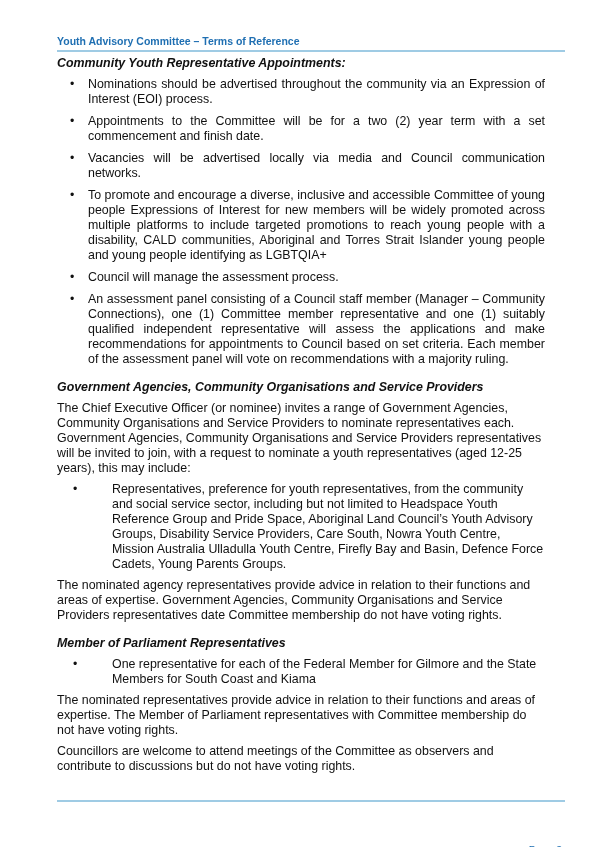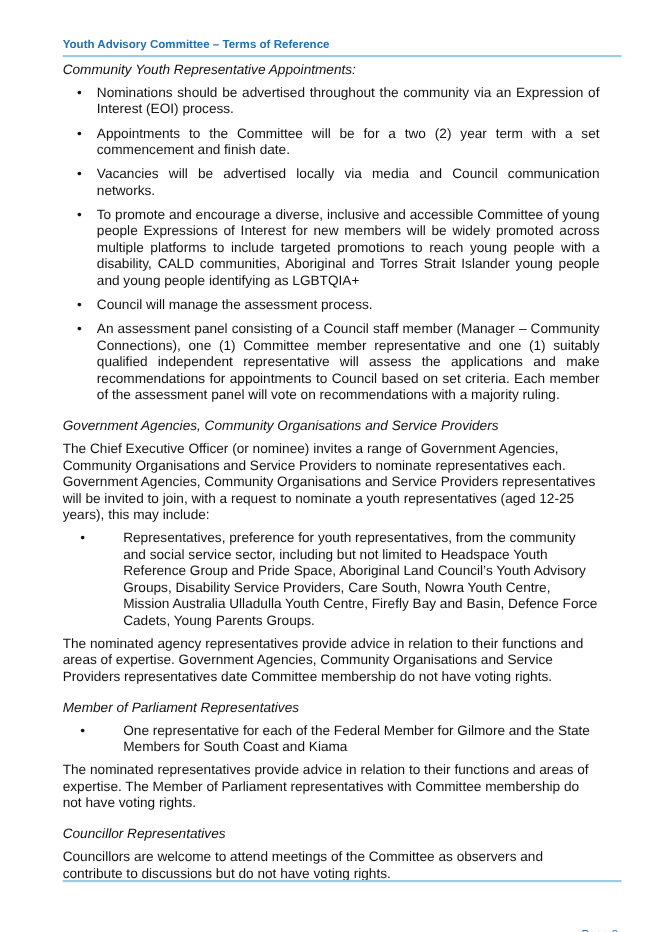--- a/index.html
+++ b/index.html
@@ -1,21 +1,21 @@
 <!DOCTYPE html>
 <html><head>
 <meta charset="utf-8">
 <style>
   html, body { margin: 0; padding: 0; background: #ffffff; }
   body { width: 600px; height: 847px; position: relative; overflow: hidden;
          font-family: "Liberation Sans", sans-serif; color: #111; }
   .header-title { position: absolute; left: 57px; top: 35px; font-size: 10.5px; font-weight: bold; color: #1f6fb2; }
   .header-rule { position: absolute; left: 57px; top: 50px; width: 508px; height: 2px; background: #9fcbe4; }
   .content { position: absolute; left: 57px; top: 56px; width: 488px; font-size: 12.4px; line-height: 15px; }
-  h3 { margin: 0; font-size: 12.4px; font-style: italic; font-weight: normal; }
+  h3 { margin: 0; font-size: 12.4px; font-style: italic; font-weight: bold; }
   .sec-head { margin-top: 13px; margin-bottom: 6px; }
   .first-head { margin-top: 0; margin-bottom: 6px; }
   ul { list-style: none; margin: 0; padding: 0; }
   .bullet { position: relative; padding-left: 31px; margin-bottom: 7px; text-align: justify; }
   .bullet .dot { position: absolute; left: 13px; top: 0; }
   .bullet.wide { padding-left: 55px; text-align: left; margin-bottom: 6px; }
   .bullet.wide .dot { left: 16px; }
   p { margin: 0 0 6px 0; }
   .footer-rule { position: absolute; left: 57px; top: 800px; width: 508px; height: 2px; background: #9fcbe4; }
   .page-num { position: absolute; right: 38px; top: 844px; font-size: 10.5px; color: #1f6fb2; }
@@ -43,18 +43,17 @@
     <li class="bullet wide"><span class="dot">•</span><span>Representatives, preference for youth representatives, from the community and social service sector, including but not limited to Headspace Youth Reference Group and Pride Space, Aboriginal Land Council’s Youth Advisory Groups, Disability Service Providers, Care South, Nowra Youth Centre, Mission Australia Ulladulla Youth Centre, Firefly Bay and Basin, Defence Force Cadets, Young Parents Groups.</span></li>
   </ul>
   <p>The nominated agency representatives provide advice in relation to their functions and areas of expertise. Government Agencies, Community Organisations and Service Providers representatives date Committee membership do not have voting rights.</p>
 
   <h3 class="sec-head">Member of Parliament Representatives</h3>
   <ul>
     <li class="bullet wide"><span class="dot">•</span><span>One representative for each of the Federal Member for Gilmore and the State Members for South Coast and Kiama</span></li>
   </ul>
   <p>The nominated representatives provide advice in relation to their functions and areas of expertise. The Member of Parliament representatives with Committee membership do not have voting rights.</p>
 
-  <h3 class="sec-head">Councillor Representatives</h3>
   <p>Councillors are welcome to attend meetings of the Committee as observers and contribute to discussions but do not have voting rights.</p>
 </div>
 
 <div class="footer-rule"></div>
 <div class="page-num">Page 3</div>
 
 </body></html>

